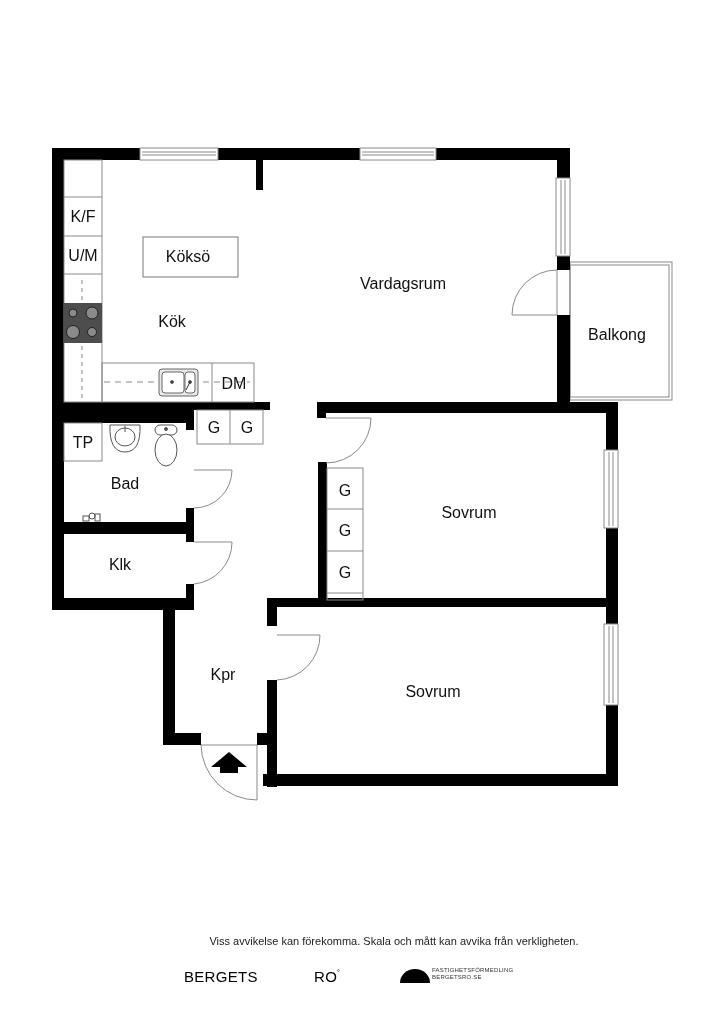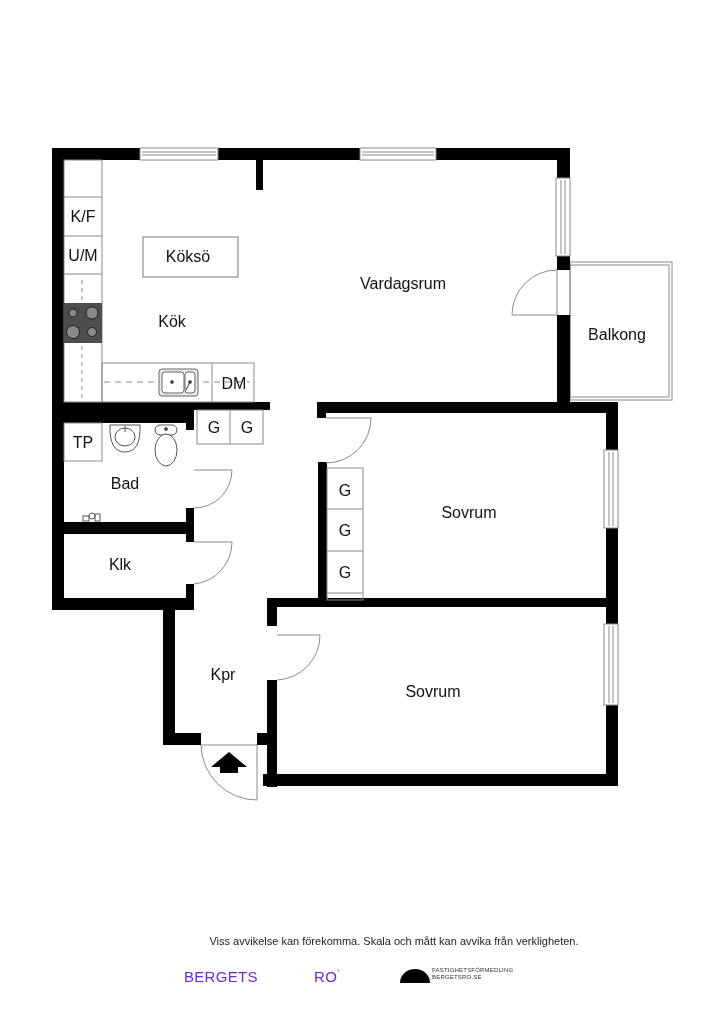--- a/index.html
+++ b/index.html
@@ -5,21 +5,21 @@
   html, body { margin: 0; padding: 0; background: #ffffff; }
   body { width: 724px; height: 1024px; position: relative; overflow: hidden; font-family: "Liberation Sans", "DejaVu Sans", sans-serif; }
   #plan { position: absolute; left: 0; top: 0; width: 724px; height: 1024px; }
   .room-label { font-family: "Liberation Sans", "DejaVu Sans", sans-serif; font-size: 16px; fill: #111111; }
   .fixture-label { font-family: "Liberation Sans", "DejaVu Sans", sans-serif; font-size: 16px; fill: #111111; }
   .disclaimer {
     position: absolute; left: 0; top: 935px; width: 724px; text-align: center;
     font-size: 11px; color: #222222; font-family: "Liberation Sans", "DejaVu Sans", sans-serif; padding-left: 32px;
   }
   .logo-word {
-    position: absolute; top: 968px; font-size: 15px; color: #6d28d9; letter-spacing: 0.3px;
+    position: absolute; top: 968px; font-size: 15px; color: #000000; letter-spacing: 0.3px;
     font-family: "Liberation Sans", "DejaVu Sans", sans-serif;
   }
   .logo-word sup { font-size: 7px; vertical-align: top; position: relative; top: 1px; }
   .logo-mark { position: absolute; left: 400px; top: 968px; width: 30px; height: 15px; }
   .logo-sub {
     position: absolute; left: 432px; top: 967px; font-size: 6px; line-height: 7px; color: #333333;
     font-family: "Liberation Sans", "DejaVu Sans", sans-serif; letter-spacing: 0.2px;
   }
 </style>
 </head>

